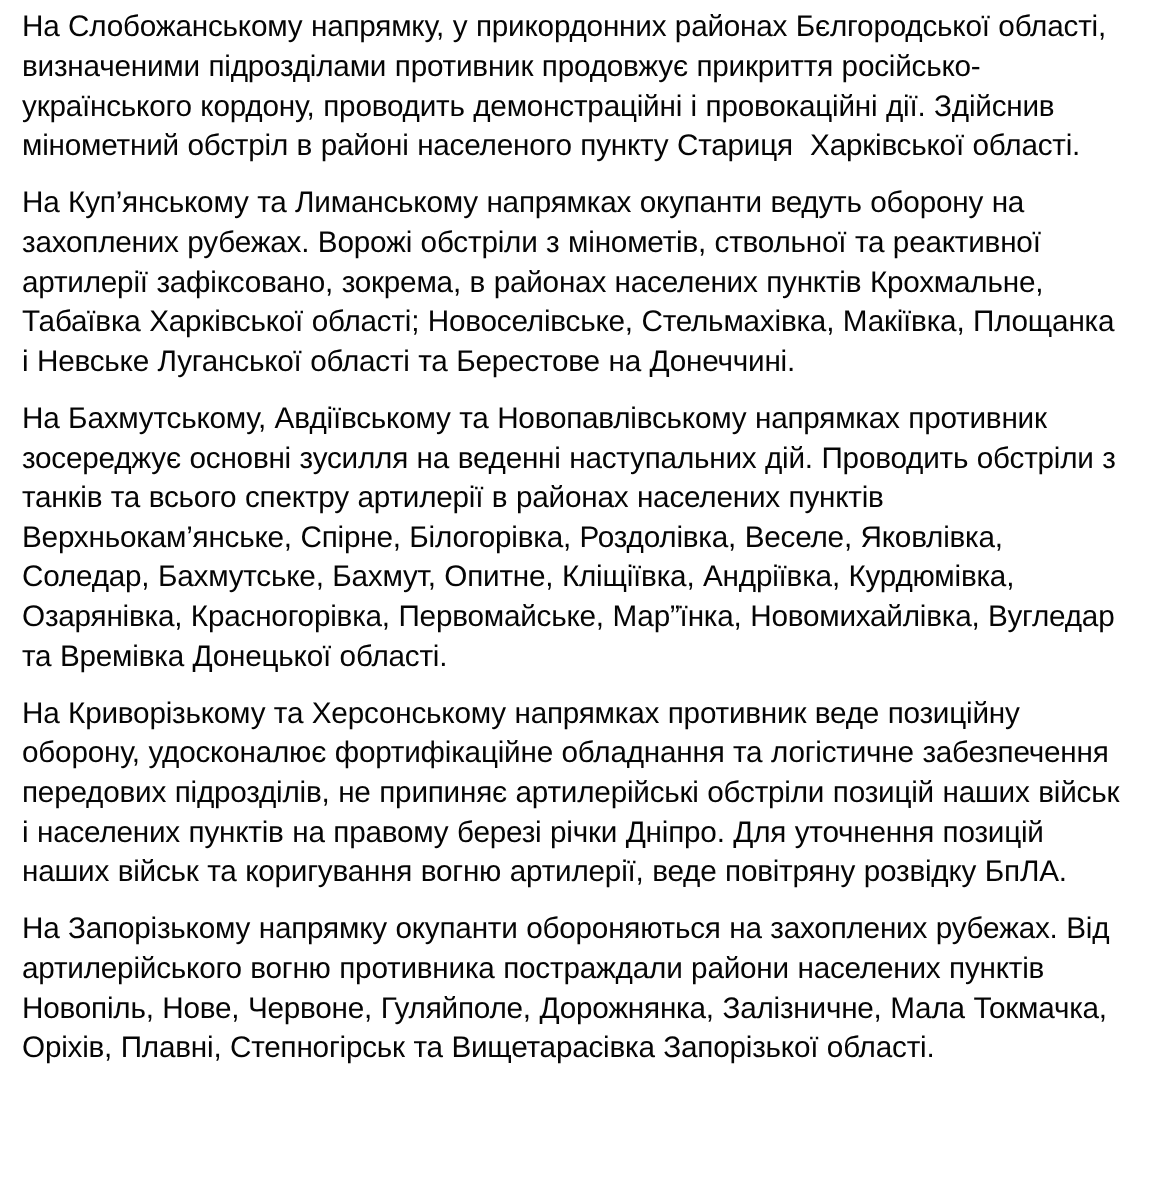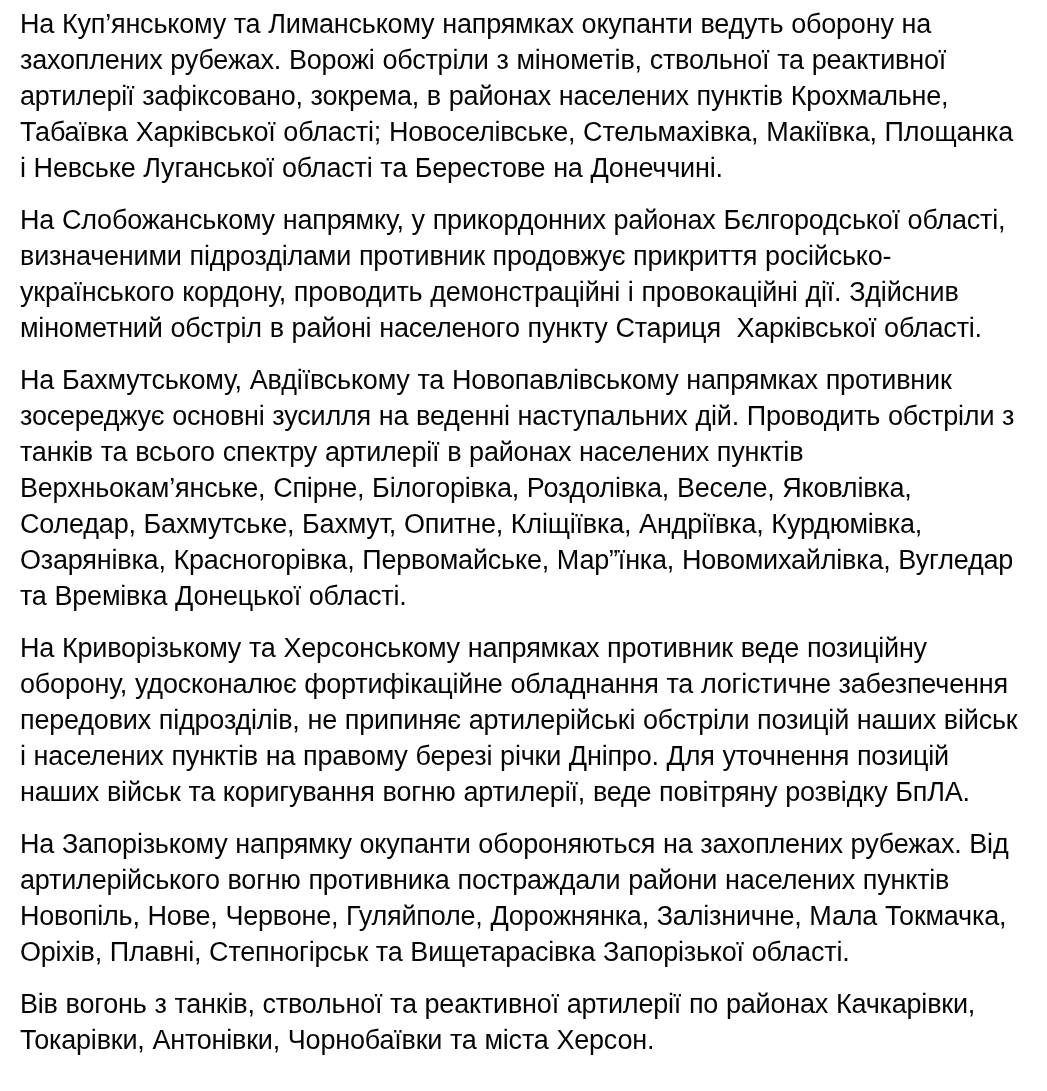--- a/index.html
+++ b/index.html
@@ -26,19 +26,18 @@
     word-spacing: 0.5px;
   }
   .report p:last-child {
     margin-bottom: 0;
   }
 </style>
 </head>
 <body>
 
 <main class="report">
+  <p>На Слобожанському напрямку, у прикордонних районах Бєлгородської області, визначеними підрозділами противник продовжує прикриття російсько-українського кордону, проводить демонстраційні і провокаційні дії. Здійснив мінометний обстріл в районі населеного пункту Стариця  Харківської області.</p>
   <p>На Куп’янському та Лиманському напрямках окупанти ведуть оборону на захоплених рубежах. Ворожі обстріли з мінометів, ствольної та реактивної артилерії зафіксовано, зокрема, в районах населених пунктів Крохмальне, Табаївка Харківської області; Новоселівське, Стельмахівка, Макіївка, Площанка і Невське Луганської області та Берестове на Донеччині.</p>
-  <p>На Слобожанському напрямку, у прикордонних районах Бєлгородської області, визначеними підрозділами противник продовжує прикриття російсько-українського кордону, проводить демонстраційні і провокаційні дії. Здійснив мінометний обстріл в районі населеного пункту Стариця  Харківської області.</p>
   <p>На Бахмутському, Авдіївському та Новопавлівському напрямках противник зосереджує основні зусилля на веденні наступальних дій. Проводить обстріли з танків та всього спектру артилерії в районах населених пунктів Верхньокам’янське, Спірне, Білогорівка, Роздолівка, Веселе, Яковлівка, Соледар, Бахмутське, Бахмут, Опитне, Кліщіївка, Андріївка, Курдюмівка, Озарянівка, Красногорівка, Первомайське, Мар”їнка, Новомихайлівка, Вугледар та Времівка Донецької області.</p>
   <p>На Криворізькому та Херсонському напрямках противник веде позиційну оборону, удосконалює фортифікаційне обладнання та логістичне забезпечення передових підрозділів, не припиняє артилерійські обстріли позицій наших військ і населених пунктів на правому березі річки Дніпро. Для уточнення позицій наших військ та коригування вогню артилерії, веде повітряну розвідку БпЛА.</p>
   <p>На Запорізькому напрямку окупанти обороняються на захоплених рубежах. Від артилерійського вогню противника постраждали райони населених пунктів Новопіль, Нове, Червоне, Гуляйполе, Дорожнянка, Залізничне, Мала Токмачка, Оріхів, Плавні, Степногірськ та Вищетарасівка Запорізької області.</p>
-  <p>Вів вогонь з танків, ствольної та реактивної артилерії по районах Качкарівки, Токарівки, Антонівки, Чорнобаївки та міста Херсон.</p>
 </main>
 
 </body></html>

